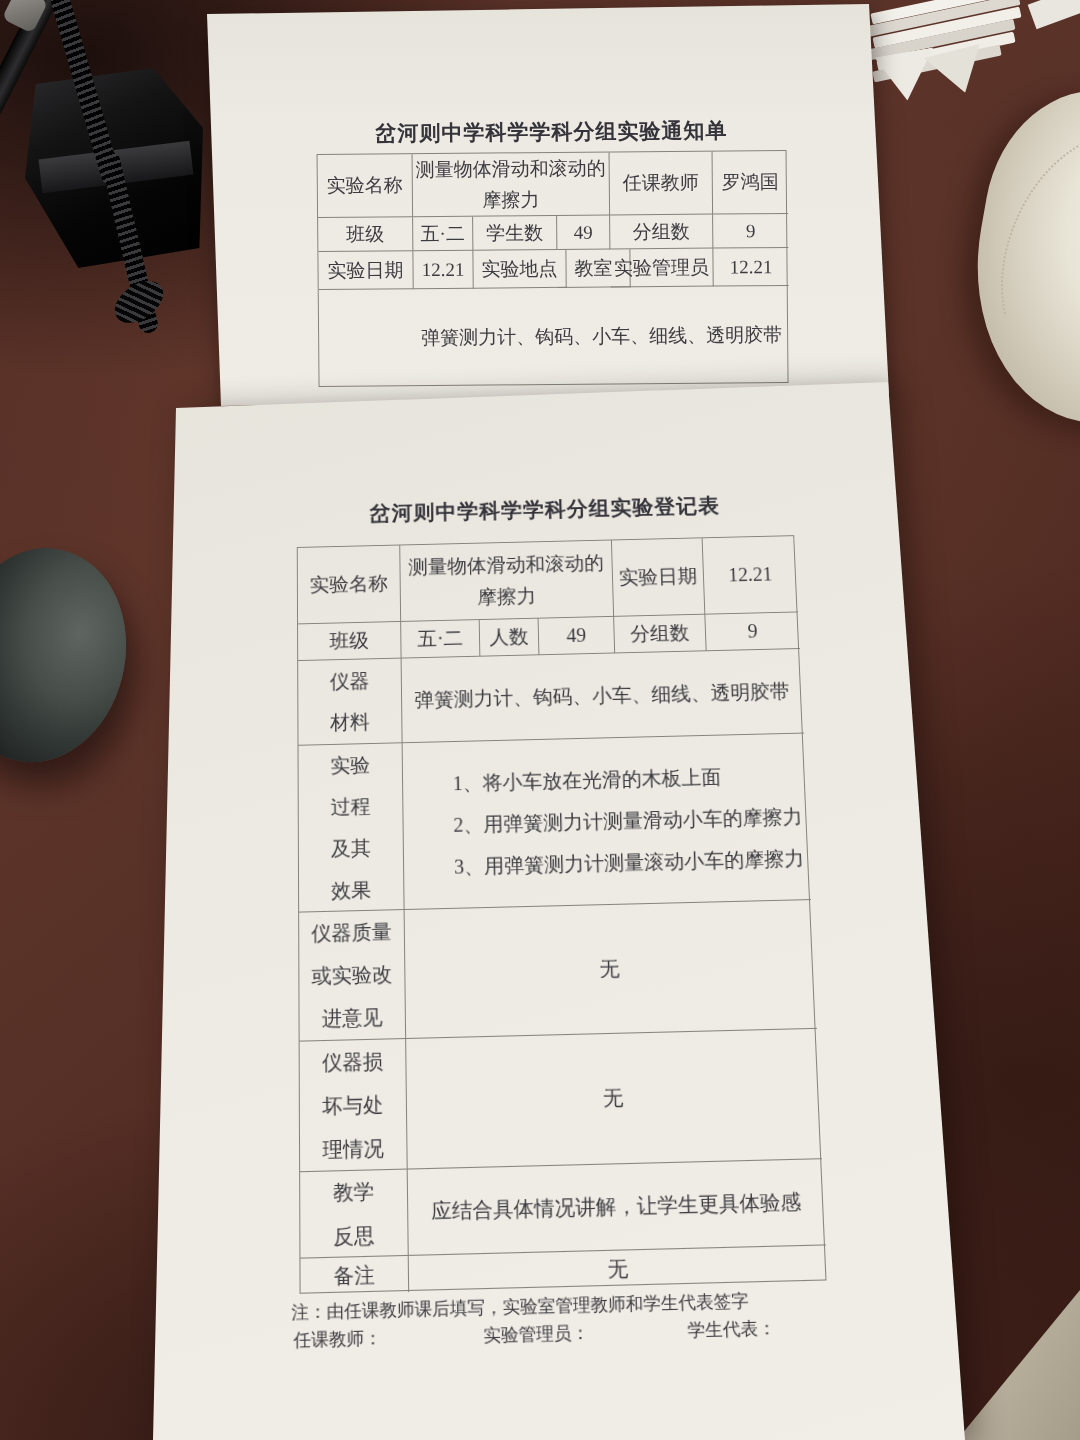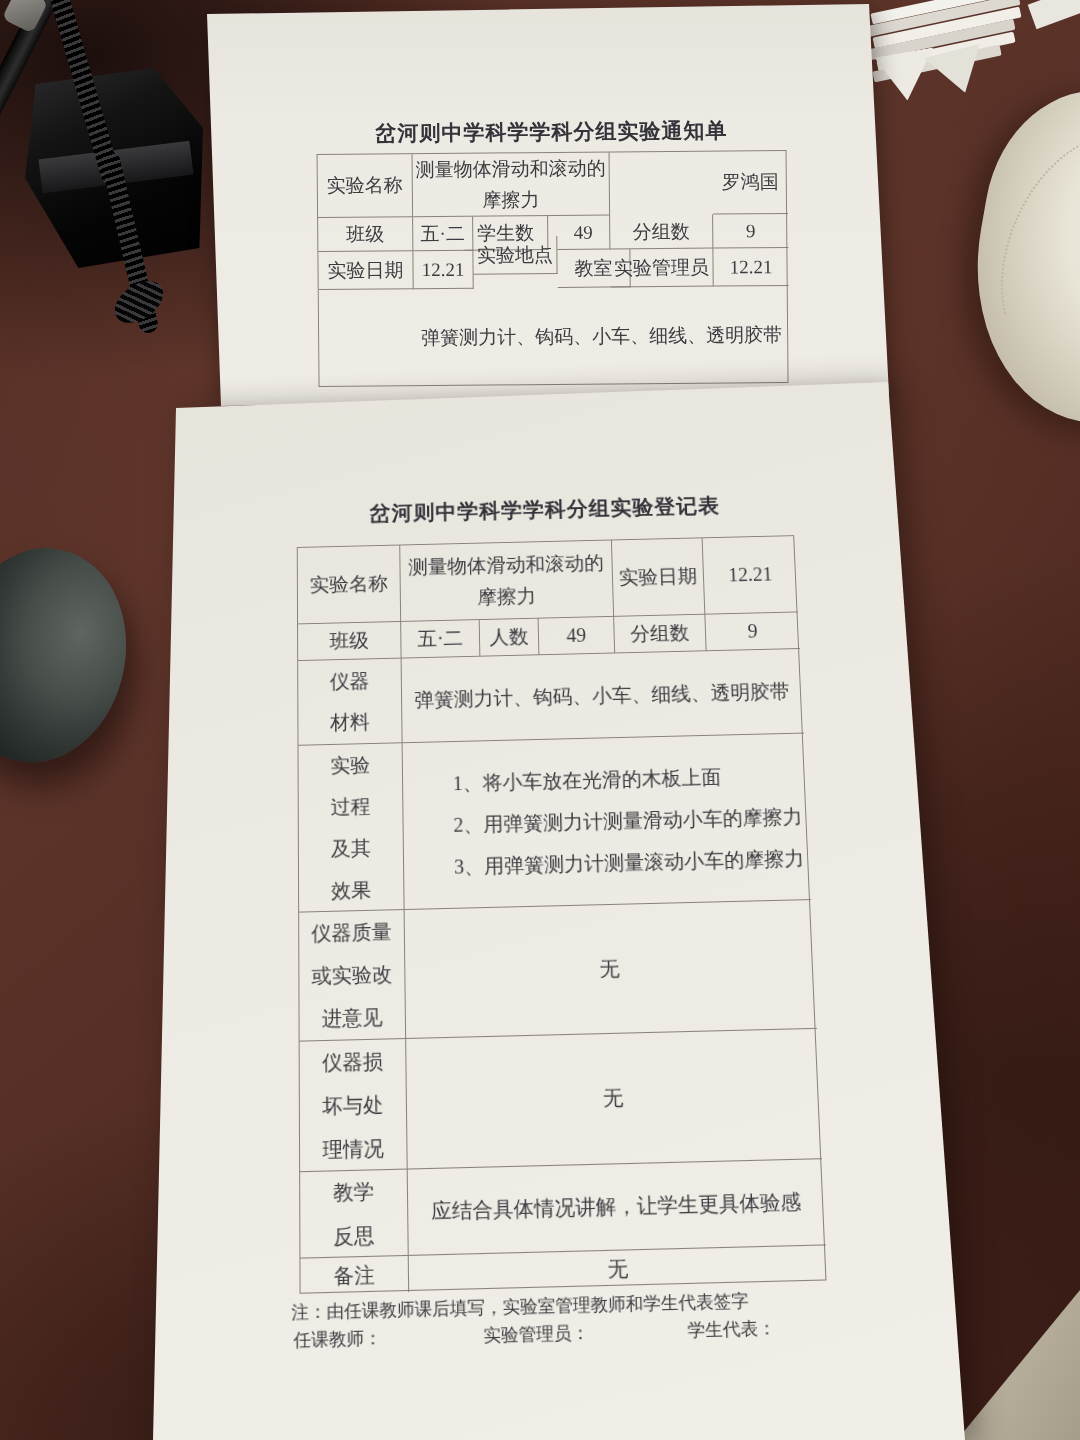--- a/index.html
+++ b/index.html
@@ -146,32 +146,33 @@
 
   <div class="abs p1wrap">
     <div class="p1">
       <div class="p1c">
         <div class="title title1">岔河则中学科学学科分组实验通知单</div>
 
         <div class="tbl t1">
 
           <div class="cell" style="left:0;top:0;width:95px;height:63px">实验名称</div>
           <div class="cell" style="left:95px;top:0;width:197px;height:63px">测量物体滑动和滚动的摩擦力</div>
+          <div class="cell" style="left:292px;top:0;width:103px;height:63px">任课教师</div>
           <div class="cell nr" style="left:395px;top:0;width:75px;height:63px">罗鸿国</div>
 
           <div class="cell" style="left:0;top:63px;width:95px;height:34px">班级</div>
           <div class="cell" style="left:95px;top:63px;width:60px;height:34px">五·二</div>
-          <div class="cell" style="left:146px;top:63px;width:84px;height:34px">学生数</div>
+          <div class="cell" style="left:155px;top:63px;width:84px;height:34px">学生数</div>
           <div class="cell" style="left:239px;top:63px;width:53px;height:34px">49</div>
           <div class="cell" style="left:292px;top:63px;width:103px;height:34px">分组数</div>
           <div class="cell nr" style="left:395px;top:63px;width:75px;height:34px">9</div>
 
           <div class="cell" style="left:0;top:97px;width:95px;height:38px">实验日期</div>
           <div class="cell" style="left:95px;top:97px;width:60px;height:38px">12.21</div>
-          <div class="cell" style="left:155px;top:83px;width:84px;height:38px">实验地点</div>
+          <div class="cell" style="left:155px;top:97px;width:93px;height:38px">实验地点</div>
           <div class="cell" style="left:239px;top:97px;width:73px;height:38px">教室</div>
           <div class="cell" style="left:292px;top:97px;width:103px;height:38px">实验管理员</div>
           <div class="cell nr" style="left:395px;top:97px;width:75px;height:38px">12.21</div>
 
           <div class="cell nr nb" style="left:95px;top:135px;width:375px;height:98px">弹簧测力计、钩码、小车、细线、透明胶带</div>
         </div>
       </div>
     </div>
   </div>
 

